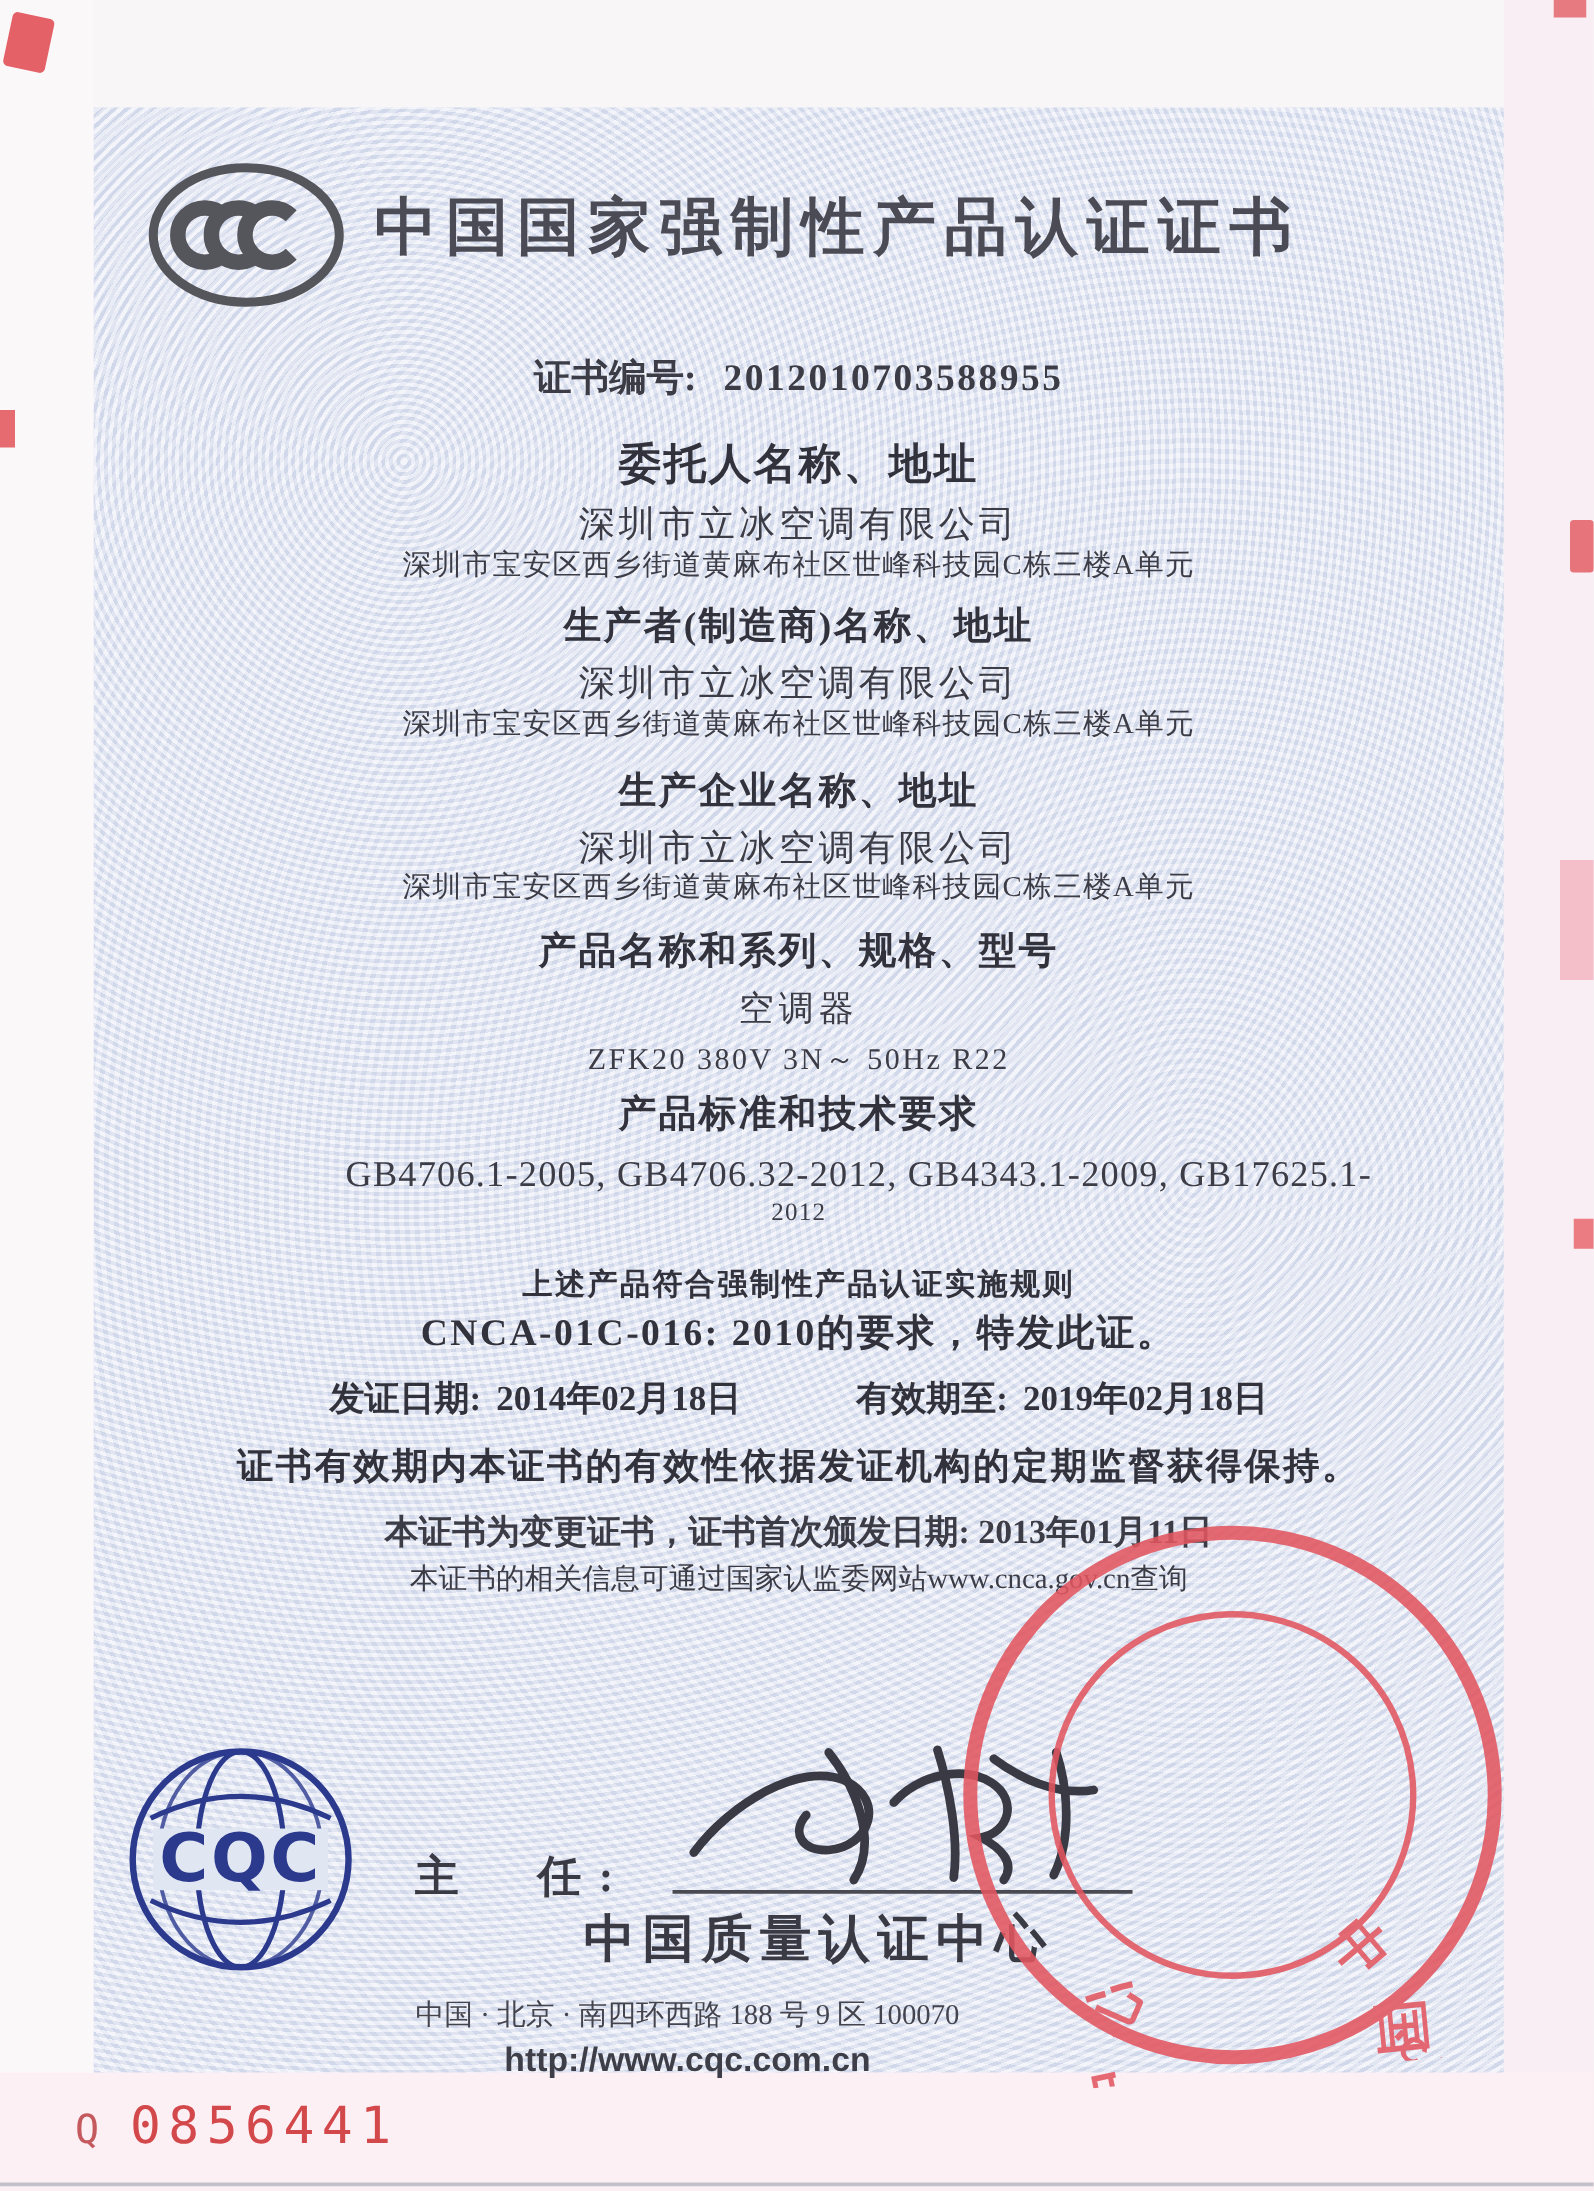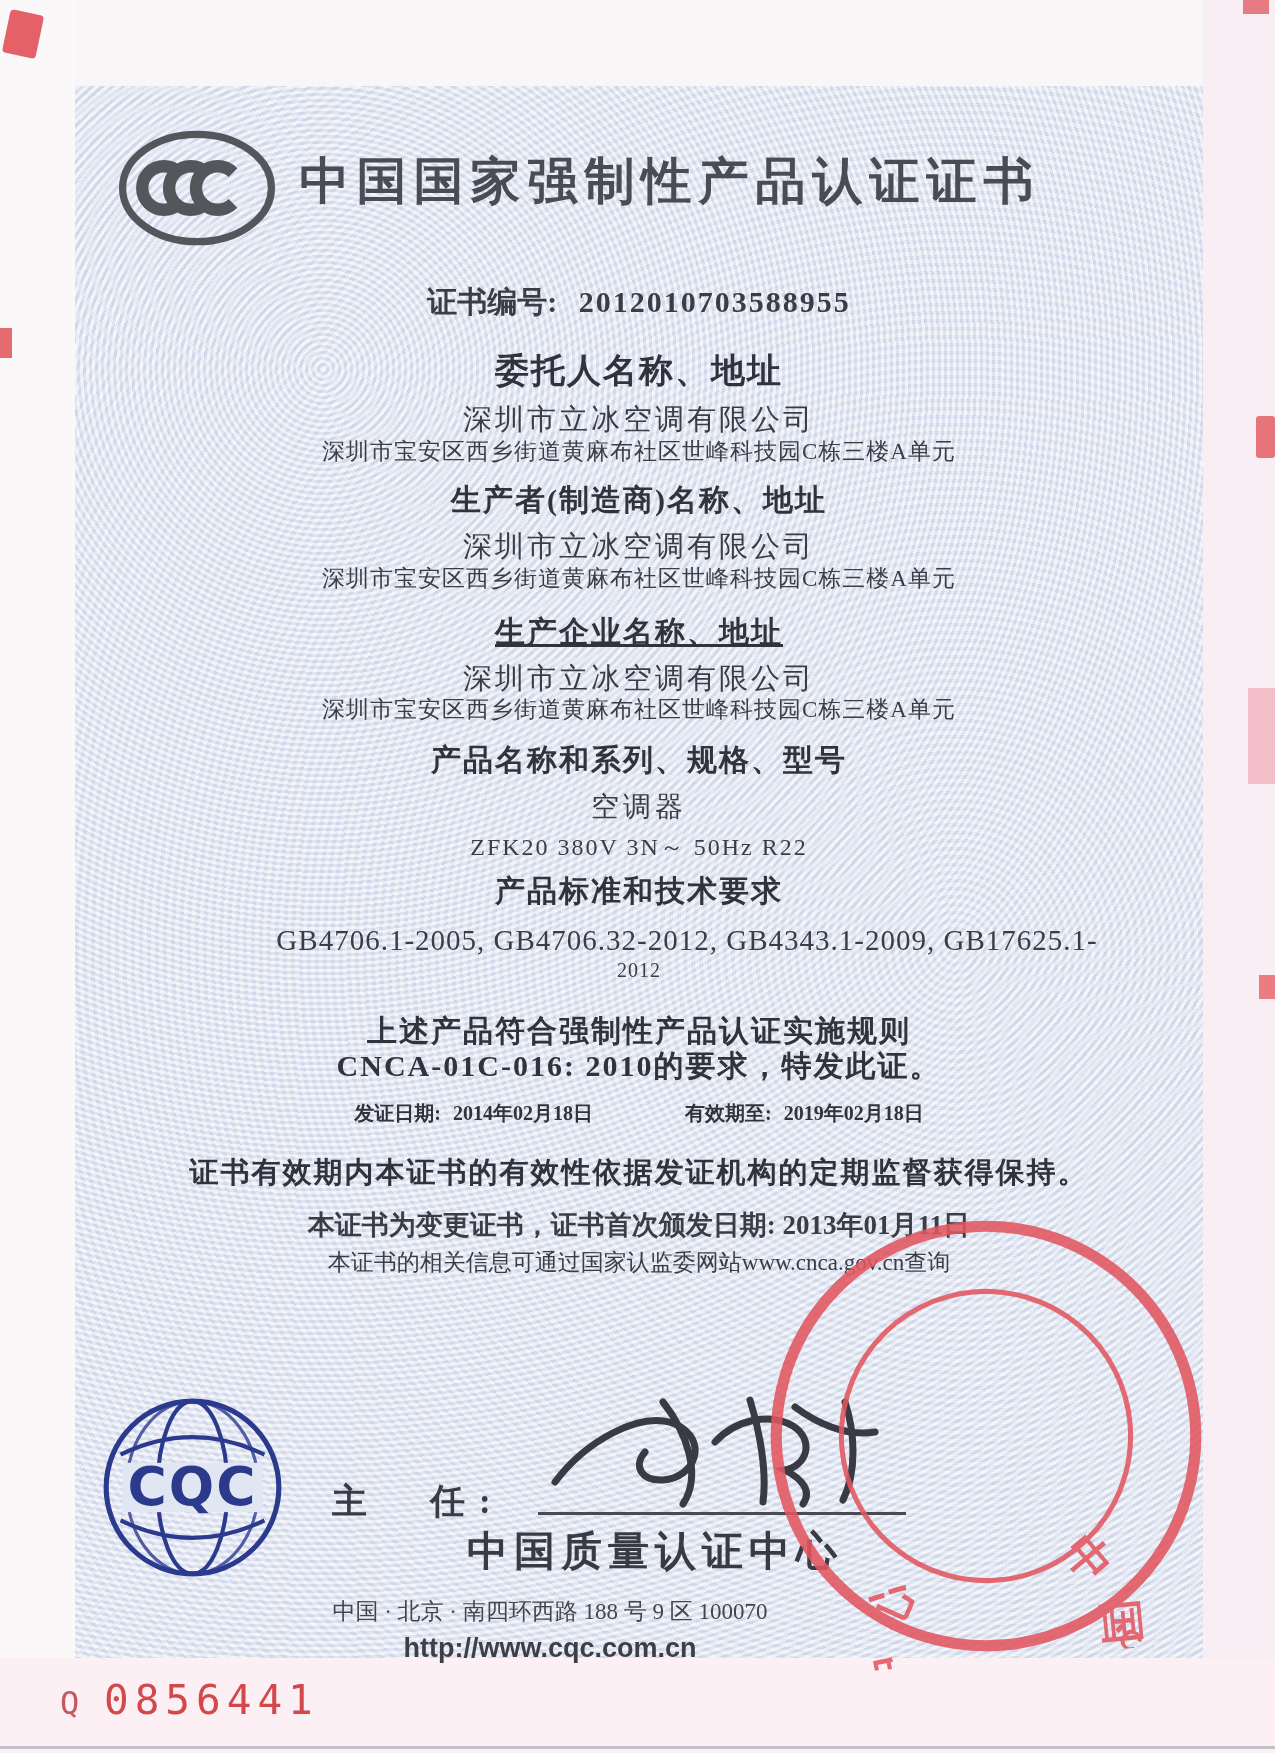--- a/index.html
+++ b/index.html
@@ -75,36 +75,36 @@
   </div>
 
   <div class="line h" style="top:348px;font-size:34px;">委托人名称、地址</div>
   <div class="line" style="top:400px;font-size:29px;letter-spacing:3px;">深圳市立冰空调有限公司</div>
   <div class="line" style="top:436px;font-size:23px;letter-spacing:1px;">深圳市宝安区西乡街道黄麻布社区世峰科技园C栋三楼A单元</div>
 
   <div class="line h" style="top:480px;font-size:30px;">生产者(制造商)名称、地址</div>
   <div class="line" style="top:527px;font-size:29px;letter-spacing:3px;">深圳市立冰空调有限公司</div>
   <div class="line" style="top:563px;font-size:23px;letter-spacing:1px;">深圳市宝安区西乡街道黄麻布社区世峰科技园C栋三楼A单元</div>
 
-  <div class="line h" style="top:612px;font-size:30px;text-decoration:underline;">生产企业名称、地址</div>
+  <div class="line h" style="top:612px;font-size:30px;">生产企业名称、地址</div>
   <div class="line" style="top:659px;font-size:29px;letter-spacing:3px;">深圳市立冰空调有限公司</div>
   <div class="line" style="top:694px;font-size:23px;letter-spacing:1px;">深圳市宝安区西乡街道黄麻布社区世峰科技园C栋三楼A单元</div>
 
   <div class="line h" style="top:740px;font-size:30px;">产品名称和系列、规格、型号</div>
   <div class="line" style="top:788px;font-size:28px;letter-spacing:4px;">空调器</div>
   <div class="line" style="top:831px;font-size:24px;letter-spacing:2px;">ZFK20 380V 3N～ 50Hz R22</div>
 
   <div class="line h" style="top:871px;font-size:30px;">产品标准和技术要求</div>
   <div class="line" style="top:924px;font-size:29px;letter-spacing:1px;padding-left:48px;">GB4706.1-2005, GB4706.32-2012, GB4343.1-2009, GB17625.1-</div>
   <div class="line" style="top:959px;font-size:20px;letter-spacing:1px;">2012</div>
 
-  <div class="line h" style="top:1011px;font-size:30px;">上述产品符合强制性产品认证实施规则</div>
+  <div class="line h" style="top:1011px;font-size:24px;">上述产品符合强制性产品认证实施规则</div>
   <div class="line h" style="top:1046px;font-size:30px;">CNCA-01C-016: 2010的要求，特发此证。</div>
 
-  <div class="line dates-row" style="top:1100px;font-size:20px;">
+  <div class="line dates-row" style="top:1100px;font-size:28px;">
     <span>
       <span>发证日期:</span><span class="val">2014年02月18日</span>
     </span>
     <span>
       <span>有效期至:</span><span class="val">2019年02月18日</span>
     </span>
   </div>
 
   <div class="line h" style="top:1153px;font-size:29px;">证书有效期内本证书的有效性依据发证机构的定期监督获得保持。</div>
   <div class="line" style="top:1207px;font-size:27px;font-weight:600;">本证书为变更证书，证书首次颁发日期: 2013年01月11日</div>

